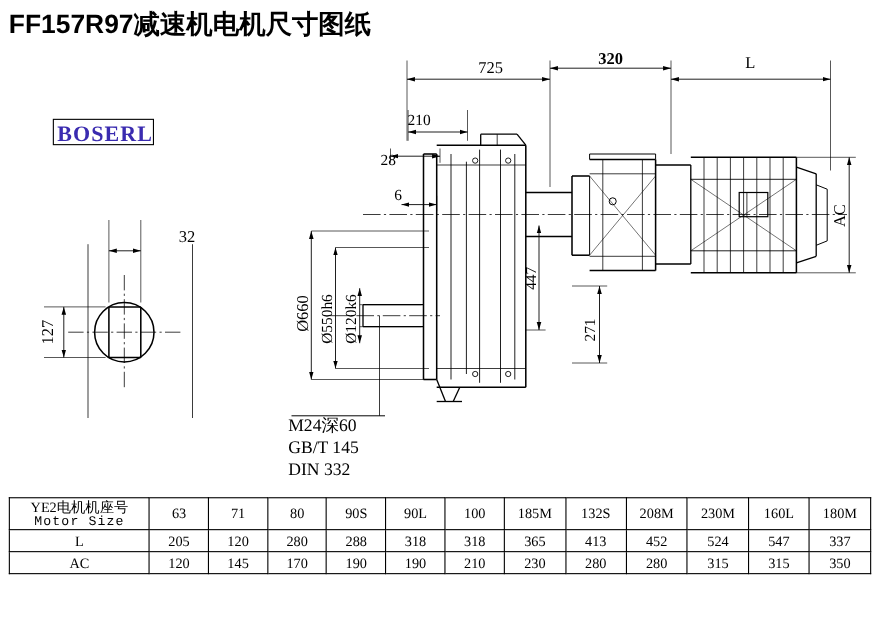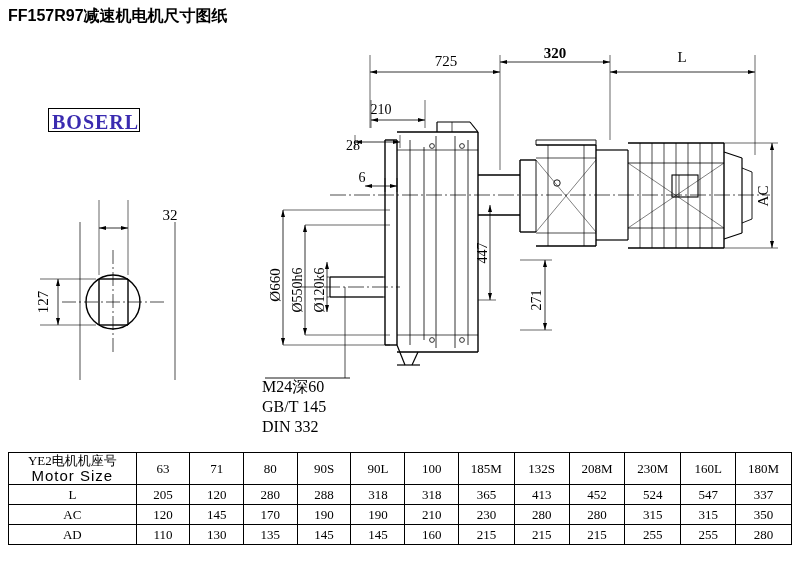--- a/index.html
+++ b/index.html
@@ -15,21 +15,21 @@
     color: #000;
     overflow: hidden;
   }
 
   .page-title {
     position: absolute;
     left: 8px;
     top: 6px;
     font-family: "Liberation Sans", sans-serif;
     font-weight: bold;
-    font-size: 16px;
+    font-size: 24px;
     letter-spacing: 0px;
     white-space: nowrap;
   }
 
   .brand-box {
     position: absolute;
     left: 48px;
     top: 108px;
     width: 92px;
     height: 24px;
@@ -77,22 +77,22 @@
     width: 140px;
     text-align: center;
     line-height: 1.05;
   }
   .spec-table .rowhead .cn {
     display: block;
     font-size: 13px;
   }
   .spec-table .rowhead .en {
     display: block;
-    font-family: Liberation Sans, sans-serif;
-    font-size: 15px;
+    font-family: Liberation Mono, monospace;
+    font-size: 12px;
     letter-spacing: 1px;
   }
   .spec-table td.val { width: 55px; }
   .spec-table td.label {
     width: 140px;
     text-align: center;
   }
 </style>
 </head>
 <body>
@@ -342,29 +342,14 @@
       <td class="val">190</td>
       <td class="val">190</td>
       <td class="val">210</td>
       <td class="val">230</td>
       <td class="val">280</td>
       <td class="val">280</td>
       <td class="val">315</td>
       <td class="val">315</td>
       <td class="val">350</td>
     </tr>
-    <tr>
-      <td class="label">AD</td>
-      <td class="val">110</td>
-      <td class="val">130</td>
-      <td class="val">135</td>
-      <td class="val">145</td>
-      <td class="val">145</td>
-      <td class="val">160</td>
-      <td class="val">215</td>
-      <td class="val">215</td>
-      <td class="val">215</td>
-      <td class="val">255</td>
-      <td class="val">255</td>
-      <td class="val">280</td>
-    </tr>
   </tbody>
 </table>
 
 </body></html>

